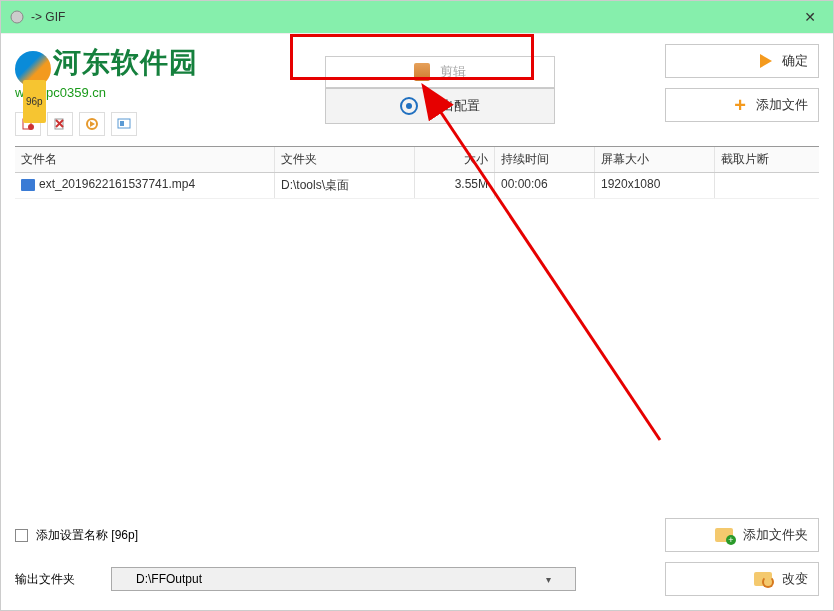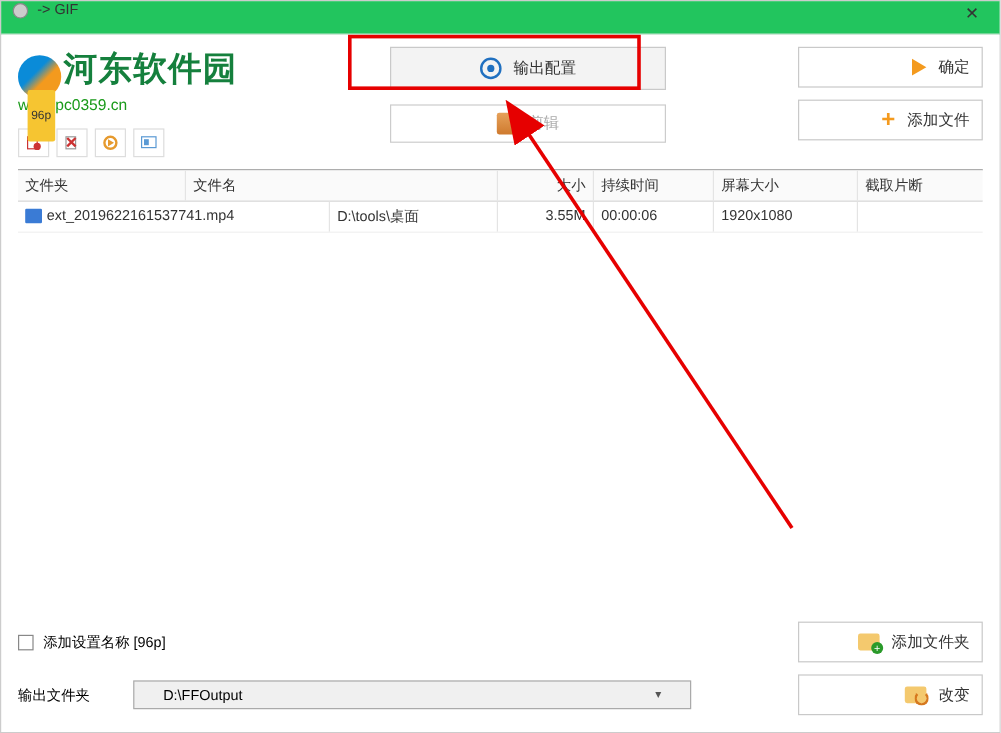--- a/index.html
+++ b/index.html
@@ -15,23 +15,24 @@
     .window {
       border: 1px solid #ccc;
       width: 834px;
       height: 611px;
       display: flex;
       flex-direction: column;
     }
     .titlebar {
       height: 28px;
       display: flex;
-      padding: 0 8px;
+      align-items: center;
+      padding: 16px 8px;
       border-bottom: 1px solid #eee;
-      background: #22c55e;
+      background: #86efac;
     }
     .titlebar-icon {
       width: 16px; height: 16px;
       margin-right: 6px;
     }
     .titlebar-title { flex: 1; color: #333; }
     .titlebar-close {
       width: 30px; height: 20px;
       display: flex; align-items: center; justify-content: center;
       cursor: pointer;
@@ -298,27 +299,27 @@
   </div>
 
   <div class="top-area">
     <div class="logo-block">
       <div><span class="logo-globe"></span><span class="logo-title">河东软件园</span></div>
       <div class="logo-url">www.pc0359.cn</div>
       <div class="logo-badge">96p</div>
     </div>
 
     <div class="spacer-mid">
+      <button class="btn btn-edit">
+        <span class="icon-film"></span>
+        <span>剪辑</span>
+      </button>
       <button class="btn btn-output">
         <span class="icon-gear"></span>
         <span>输出配置</span>
-      </button>
-      <button class="btn btn-edit">
-        <span class="icon-film"></span>
-        <span>剪辑</span>
       </button>
     </div>
 
     <div class="right-col">
       <button class="btn btn-right">
         <span class="icon-arrow-r"></span>
         <span>确定</span>
       </button>
       <button class="btn btn-right">
         <span class="icon-plus">+</span>
@@ -352,22 +353,22 @@
     <div class="small-icon-btn">
       <svg width="14" height="14">
           <rect x="1" y="2" width="12" height="9" fill="none" stroke="#5a9ad4"></rect>
           <rect x="3" y="4" width="4" height="5" fill="#5a9ad4"></rect>
         </svg>
     </div>
   </div>
 
   <div class="table-area">
     <div class="table-header">
+      <div class="th col-name">文件名</div>
       <div class="th col-folder">文件夹</div>
-      <div class="th col-name">文件名</div>
       <div class="th col-size">大小</div>
       <div class="th col-duration">持续时间</div>
       <div class="th col-screen">屏幕大小</div>
       <div class="th col-clip">截取片断</div>
     </div>
     <div class="table-body">
       <div class="table-row">
         <div class="td col-name">
           <span class="file-icon"></span><span>ext_2019622161537741.mp4</span>
         </div>

